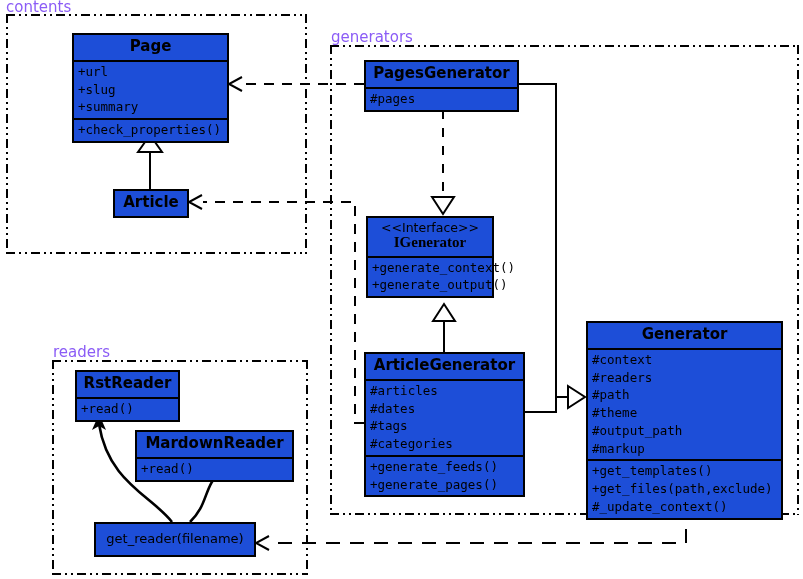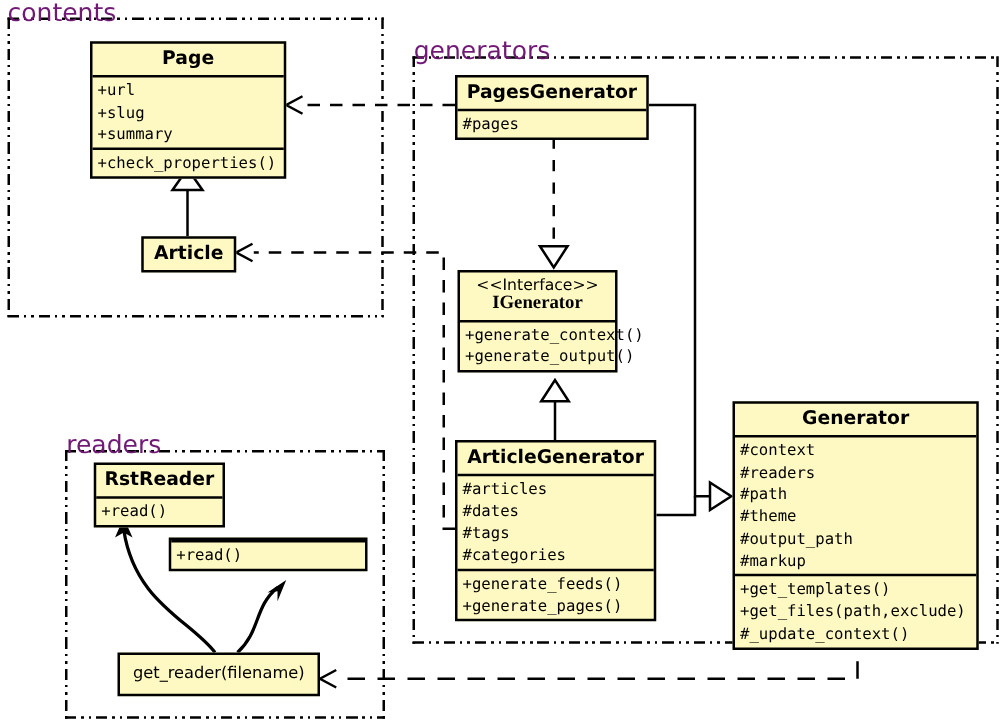--- a/index.html
+++ b/index.html
@@ -25,31 +25,31 @@
   
   .pkg {
     position: absolute;
     box-sizing: border-box;
     border: 2px dashed #000;
     background: transparent;
   }
   .pkg-label {
     position: absolute;
     font-family: "DejaVu Sans", sans-serif;
-    font-size: 20px;
-    color: #701a75;
+    font-size: 15px;
+    color: #8b5cf6;
     line-height: 1;
     white-space: nowrap;
   }
   
   .uml {
     position: absolute;
     box-sizing: border-box;
     border: 2px solid #000;
-    background: #fef9c3;
+    background: #1d4ed8;
   }
   .uml .title {
     font-family: "DejaVu Sans", sans-serif;
     font-weight: bold;
     font-size: 15px;
     text-align: center;
     padding: 4px 4px 5px 4px;
     color: #000;
     line-height: 1.05;
     white-space: nowrap;
@@ -262,20 +262,21 @@
   </div>
 
   <div class="uml" style="left:75px; top:370px; width:105px;">
     <div class="title">RstReader</div>
     <div class="sep compartment">
       <div class="row">+read()</div>
     </div>
   </div>
 
   <div class="uml" style="left:135px; top:430px; width:159px;">
+    <div class="title">MardownReader</div>
     <div class="sep compartment">
       <div class="row">+read()</div>
     </div>
   </div>
 
   <div class="uml fn" style="left:94px; top:522px; width:162px;">
     <div class="title">get_reader(filename)</div>
   </div>
 
 </div>

